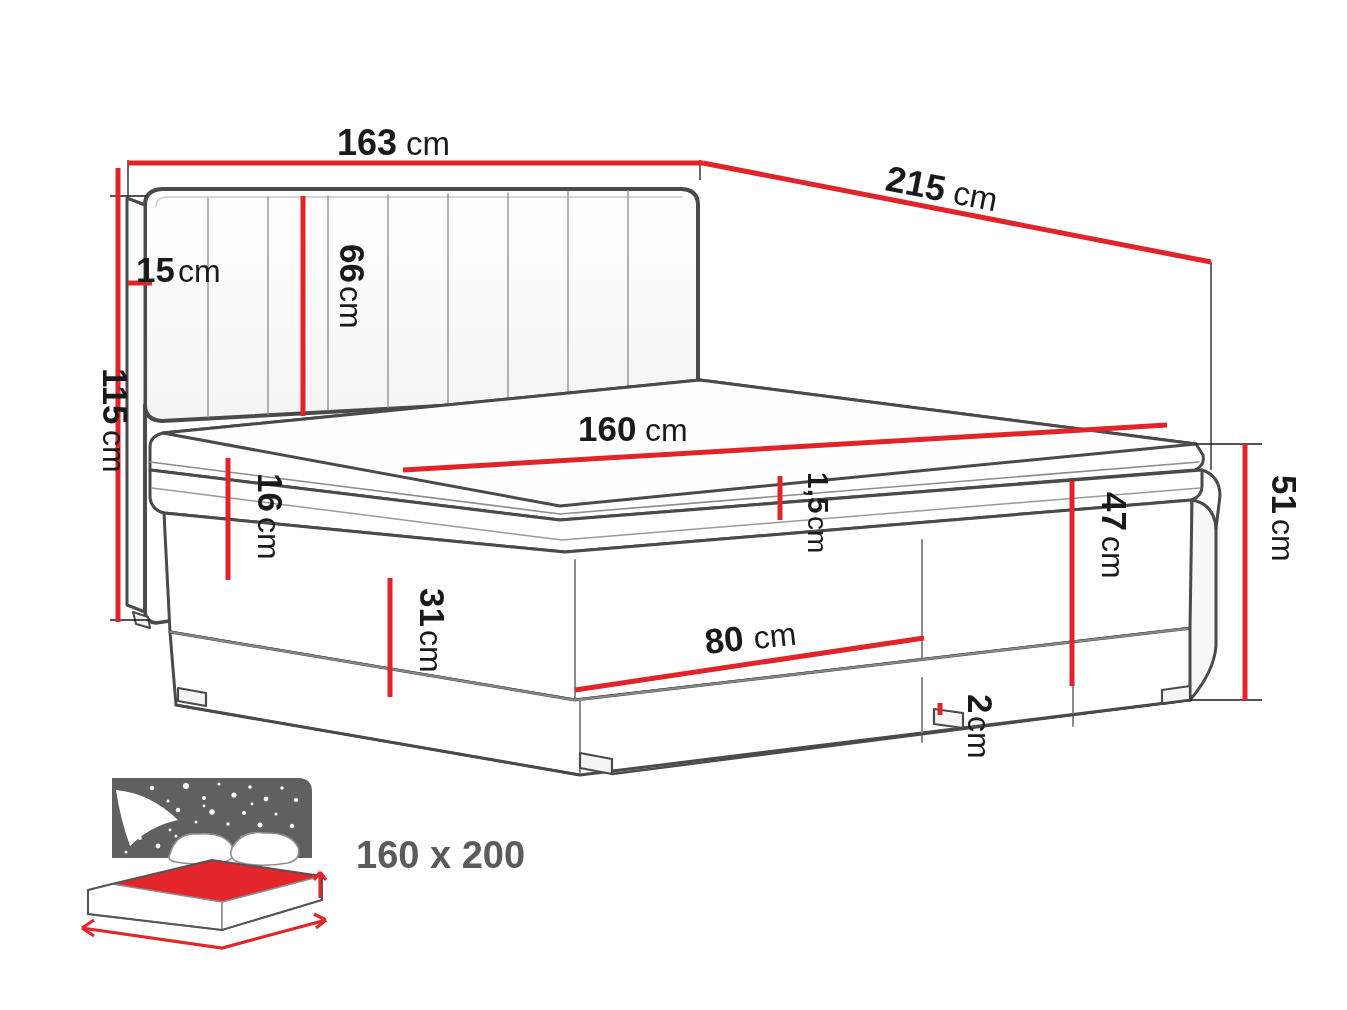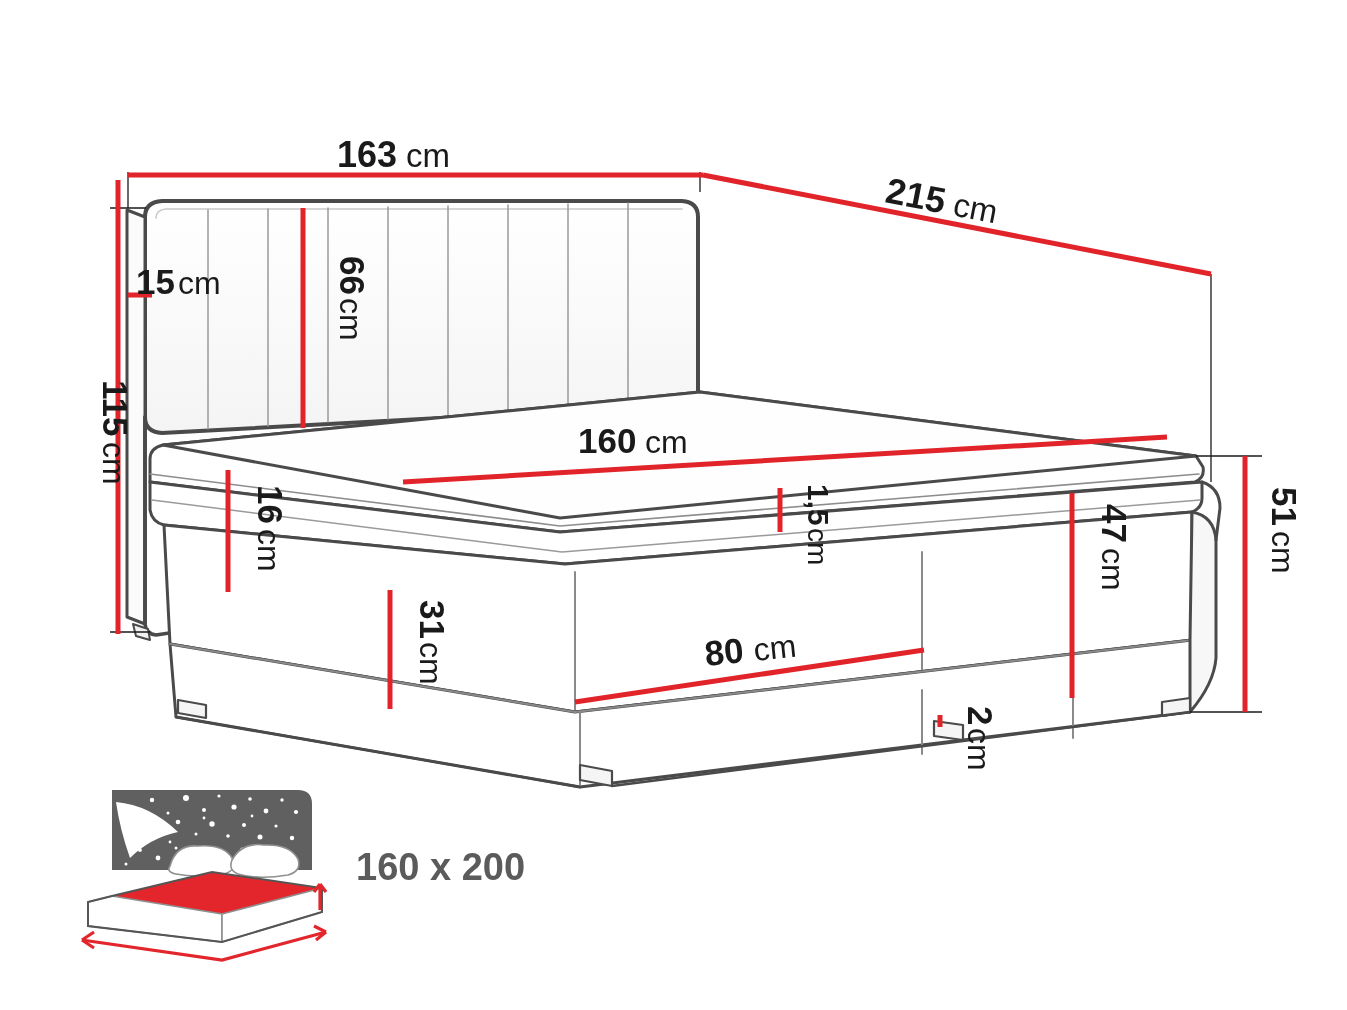--- a/index.html
+++ b/index.html
@@ -9,21 +9,21 @@
   }
   body {
     width: 1347px;
     height: 1010px;
     font-family: "Liberation Sans", sans-serif;
     overflow: hidden;
     position: relative;
   }
   #diagram-root {
     position: absolute;
-    top: 12px; left: 0;
+    top: 0; left: 0;
     width: 1347px;
     height: 754px;
   }
   svg {
     display: block;
   }
   .dim-num {
     font-family: "Liberation Sans", sans-serif;
     font-weight: bold;
     fill: #1a1a1a;

